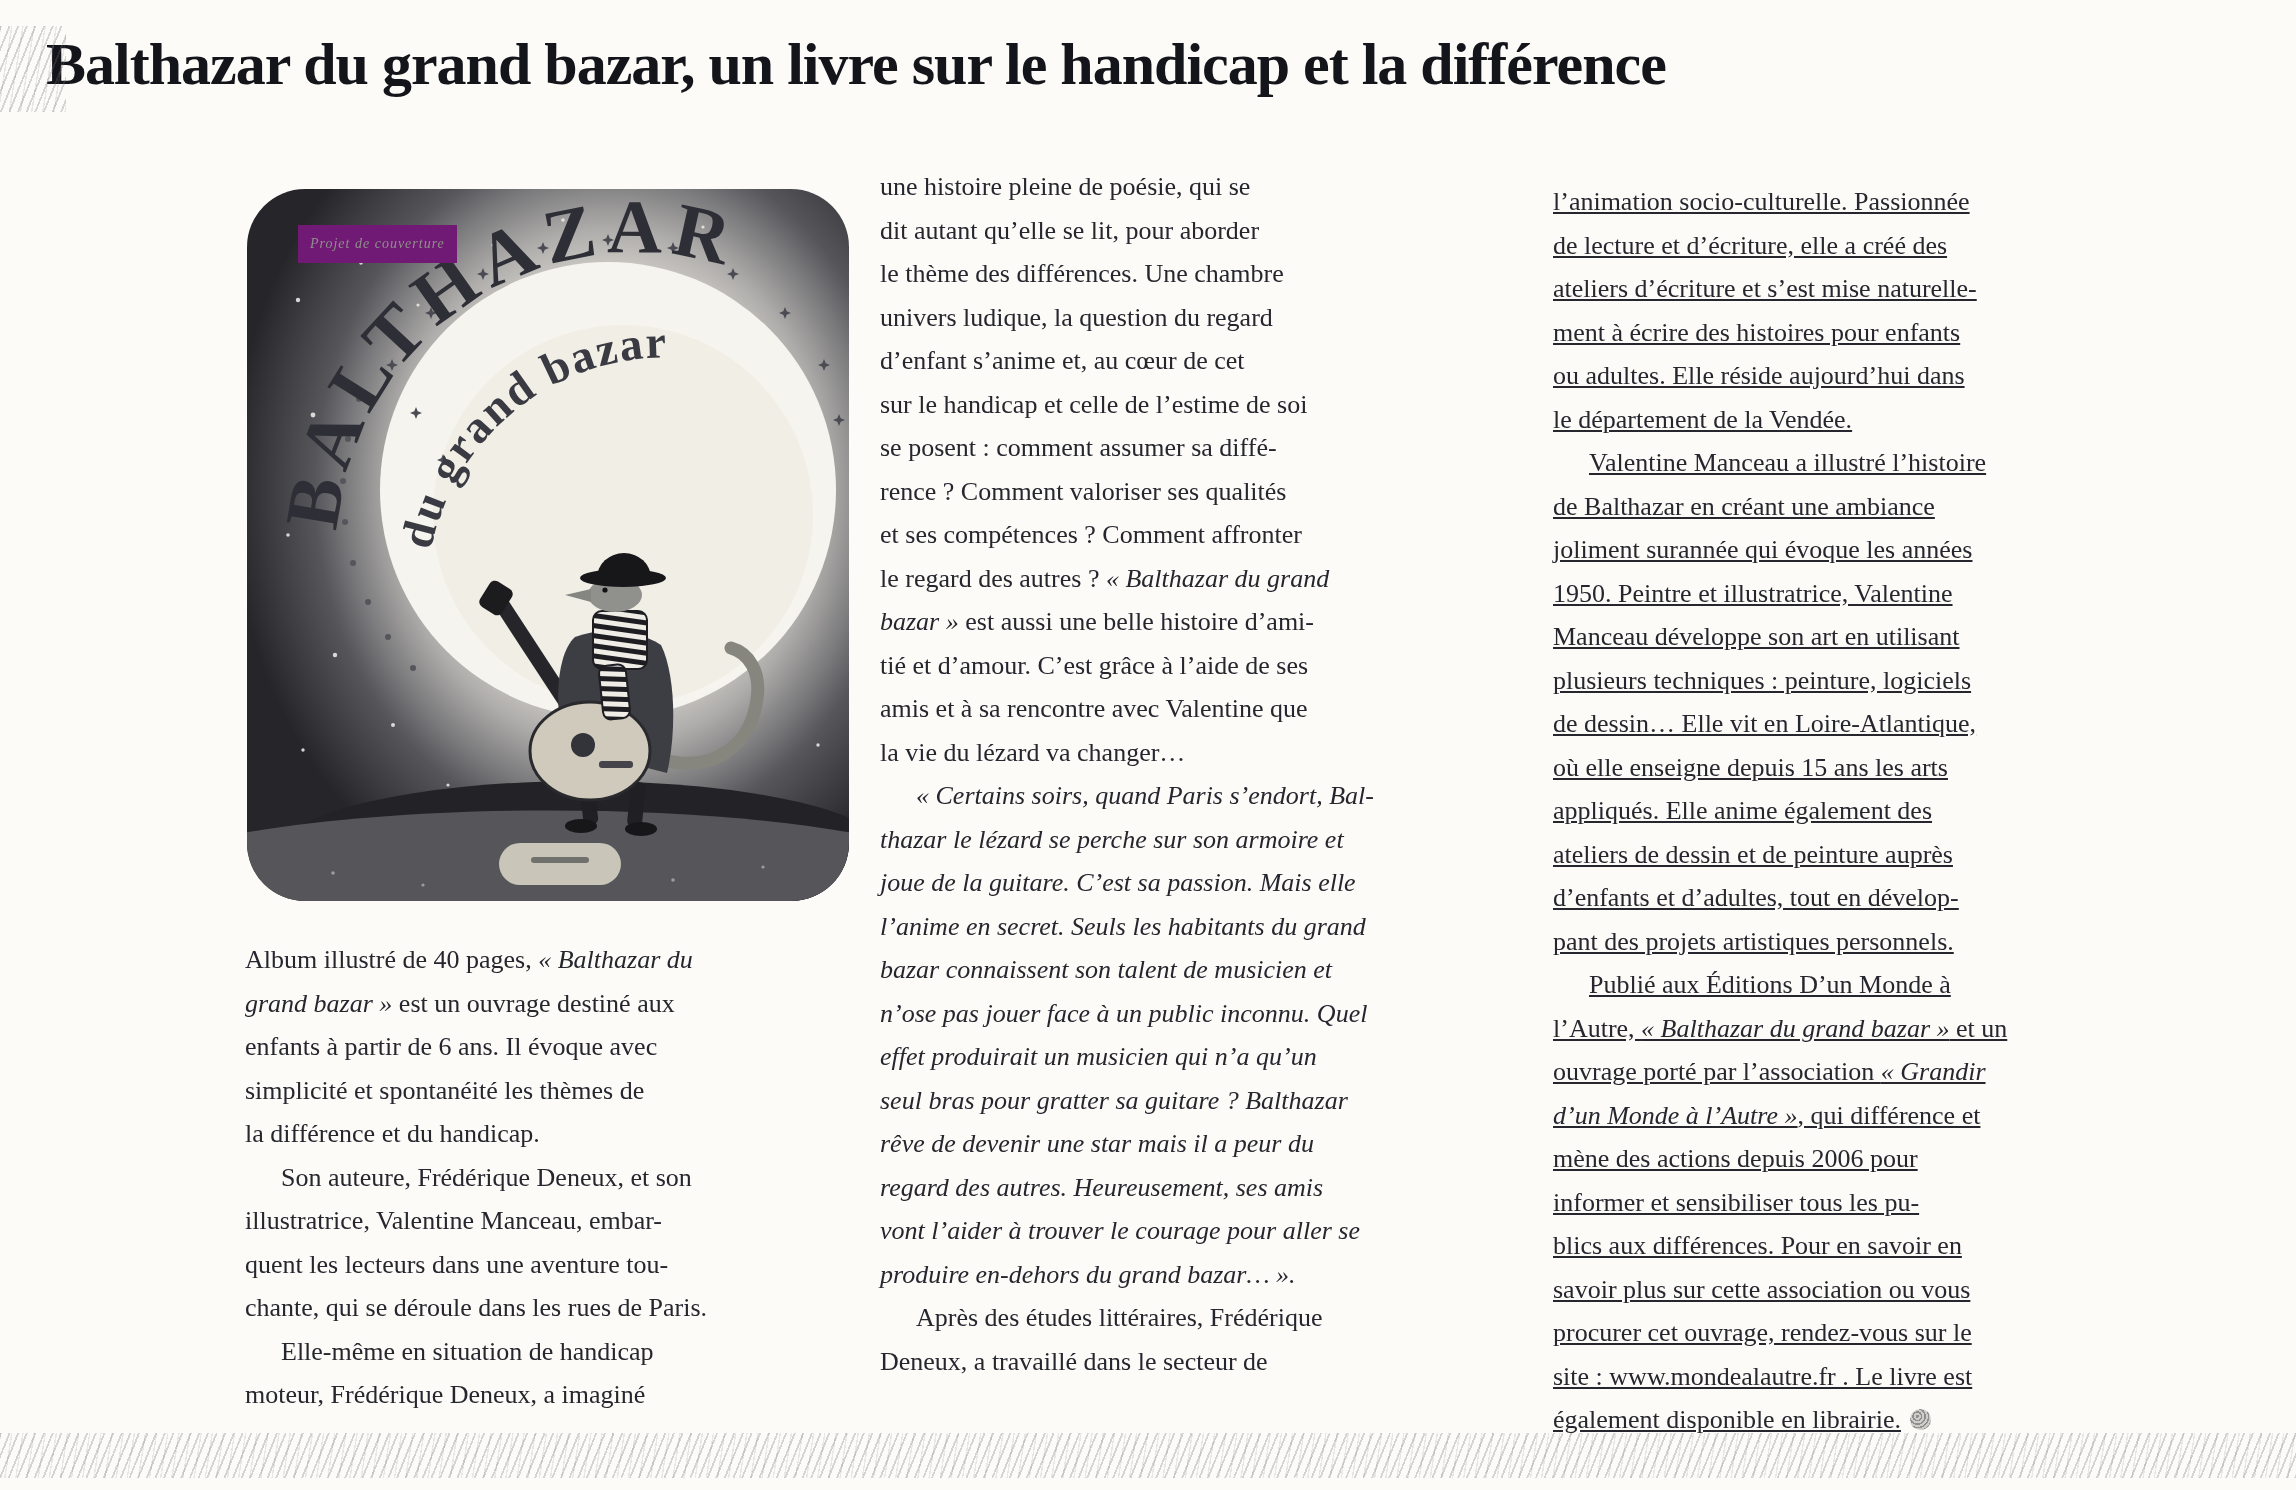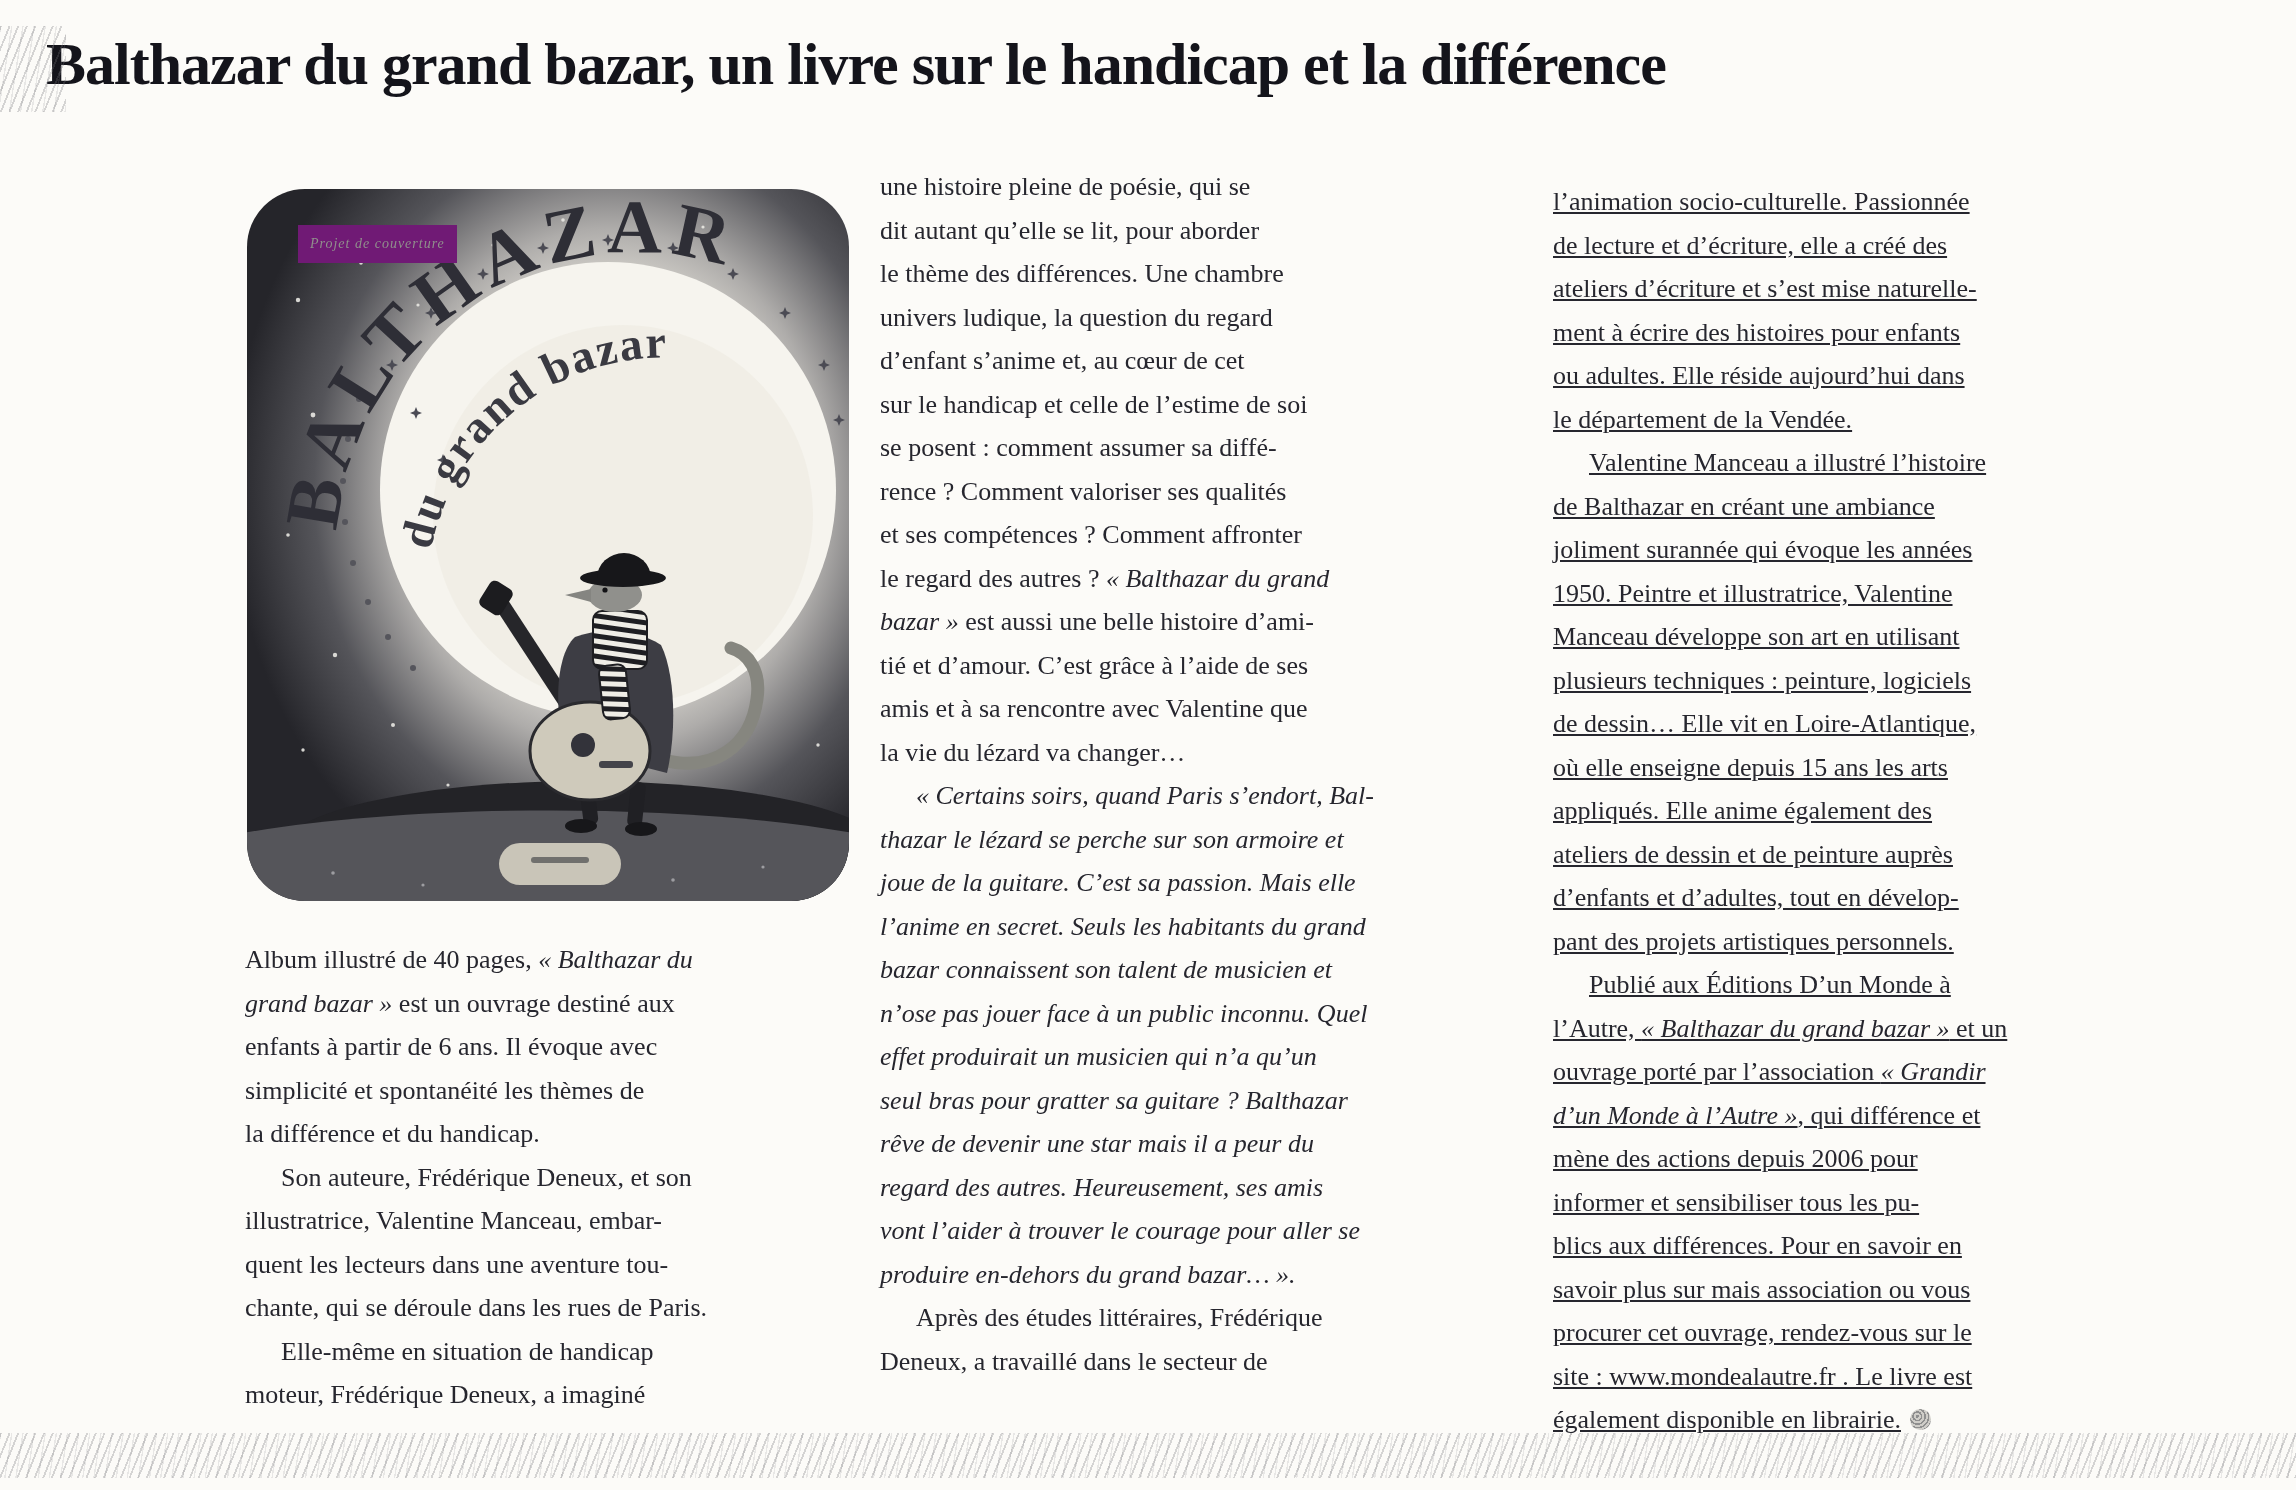--- a/index.html
+++ b/index.html
@@ -243,21 +243,21 @@
       <div class="tline"><span>ateliers de dessin et de peinture auprès</span></div>
       <div class="tline"><span>d’enfants et d’adultes, tout en dévelop-</span></div>
       <div class="tline"><span>pant des projets artistiques personnels.</span></div>
       <div class="tline ind"><span>Publié aux Éditions D’un Monde à</span></div>
       <div class="tline"><span>l’Autre, </span><span class="it">« Balthazar du grand bazar »</span><span> et un</span></div>
       <div class="tline"><span>ouvrage porté par l’association </span><span class="it">« Grandir</span></div>
       <div class="tline"><span class="it">d’un Monde à l’Autre »</span><span>, qui différence et</span></div>
       <div class="tline"><span>mène des actions depuis 2006 pour</span></div>
       <div class="tline"><span>informer et sensibiliser tous les pu-</span></div>
       <div class="tline"><span>blics aux différences. Pour en savoir en</span></div>
-      <div class="tline"><span>savoir plus sur mais association ou vous</span></div>
+      <div class="tline"><span>savoir plus sur cette association ou vous</span></div>
       <div class="tline"><span>procurer cet ouvrage, rendez-vous sur le</span></div>
       <div class="tline"><span>site : www.mondealautre.fr . Le livre est</span></div>
       <div class="tline"><span>également disponible en librairie.</span><span class="endmark"></span></div>
     </div>
 
   <div class="hatch hatch-bottom"></div>
   <div class="hatch hatch-corner"></div>
 </div>
 
 </body></html>

